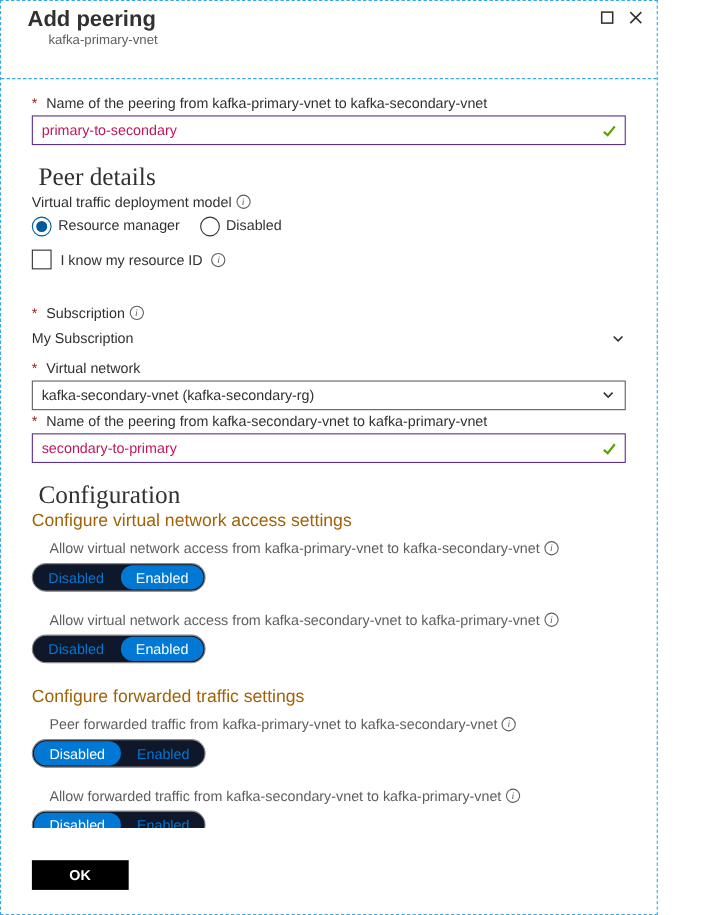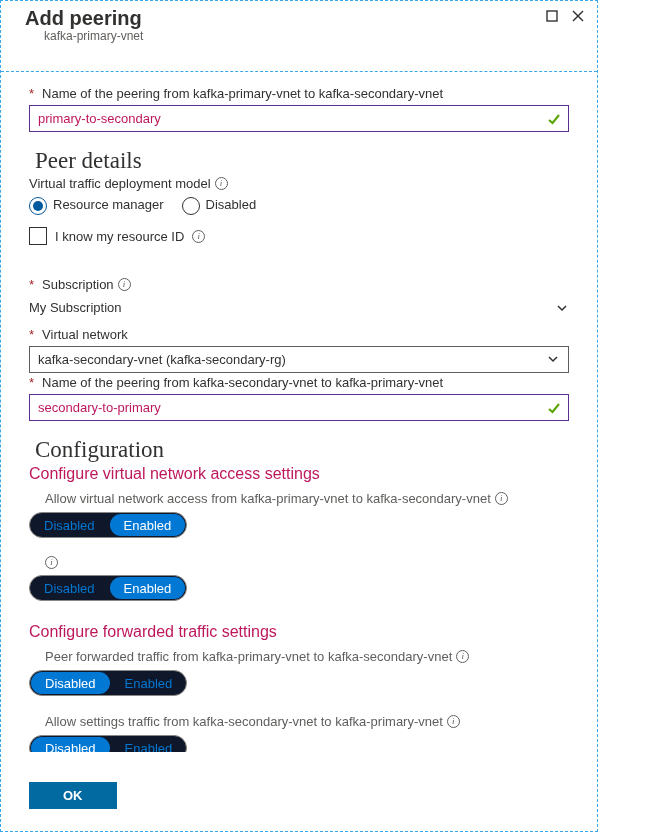--- a/index.html
+++ b/index.html
@@ -90,21 +90,21 @@
   .section-h {
     font-size: 23px;
     font-weight: 400;
     color: #323130;
     margin: 8px 0 2px 6px;
     font-family: Liberation Serif, serif;
   }
   .sub-h {
     font-size: 16px;
     font-weight: 400;
-    color: #be185d;
+    color: #a16207;
     margin: 12px 0 4px 0;
   }
   .radio-row { display:flex; gap:18px; margin: 6px 0 12px 0; align-items:center;}
   .radio {
     display:inline-flex; align-items:flex-start; gap:6px; cursor:pointer; font-size:13px;
   }
   .radio .dot {
     width:18px; height:18px; border:1px solid #323130; border-radius:50%; display:flex; align-items:center; justify-content:center;
   }
   .radio.selected .dot { border-color:#005a9e; }
@@ -133,21 +133,21 @@
   .toggle .opt {
     padding: 3px 14px; font-size:13px; display:flex; align-items:center; color:#0078d4;
   }
   .toggle .opt.active {
     background:#0078d4; color:#fff; border-radius:14px; margin:1px;
   }
   .footer {
     padding: 10px 28px 22px 28px;
   }
   .ok-btn {
-    background:#0369a1; color:#fff; border:none; padding:6px 34px; font-size:13px; font-weight:600; cursor:pointer;
+    background:#000000; color:#fff; border:none; padding:6px 34px; font-size:13px; font-weight:600; cursor:pointer;
   }
   
   .scroll::-webkit-scrollbar { width:14px; }
   .scroll::-webkit-scrollbar-thumb { background:#c8c6c4; }
   .scroll::-webkit-scrollbar-track { background:#f3f2f1; }
 </style>
 </head>
 <body>
 
 <div class="panel">
@@ -251,40 +251,41 @@
       <div class="desc-row">
         <span>Allow virtual network access from kafka-primary-vnet to kafka-secondary-vnet</span>
         <span class="info-icon">i</span>
       </div>
       <div class="toggle">
         <span class="opt">Disabled</span>
         <span class="opt active">Enabled</span>
       </div>
 
       <div class="desc-row">
+        <span>Allow virtual network access from kafka-secondary-vnet to kafka-primary-vnet</span>
         <span class="info-icon">i</span>
       </div>
       <div class="toggle">
         <span class="opt">Disabled</span>
         <span class="opt active">Enabled</span>
       </div>
 
       <div class="sub-h">Configure forwarded traffic settings</div>
 
       <div class="desc-row">
         <span>Peer forwarded traffic from kafka-primary-vnet to kafka-secondary-vnet</span>
         <span class="info-icon">i</span>
       </div>
       <div class="toggle">
         <span class="opt active">Disabled</span>
         <span class="opt">Enabled</span>
       </div>
 
       <div class="desc-row">
-        <span>Allow settings traffic from kafka-secondary-vnet to kafka-primary-vnet</span>
+        <span>Allow forwarded traffic from kafka-secondary-vnet to kafka-primary-vnet</span>
         <span class="info-icon">i</span>
       </div>
       <div class="toggle">
         <span class="opt active">Disabled</span>
         <span class="opt">Enabled</span>
       </div>
 
       <div style="height:80px"></div>
     </div>
   </div>

